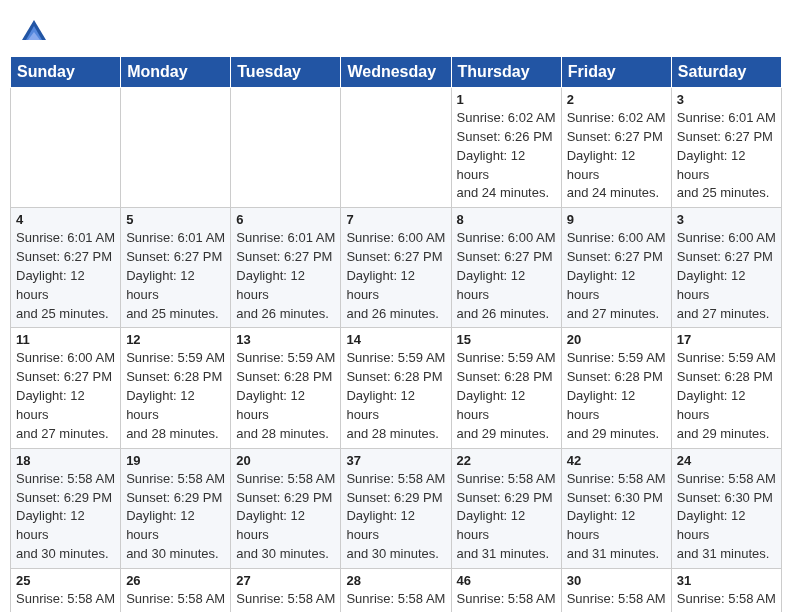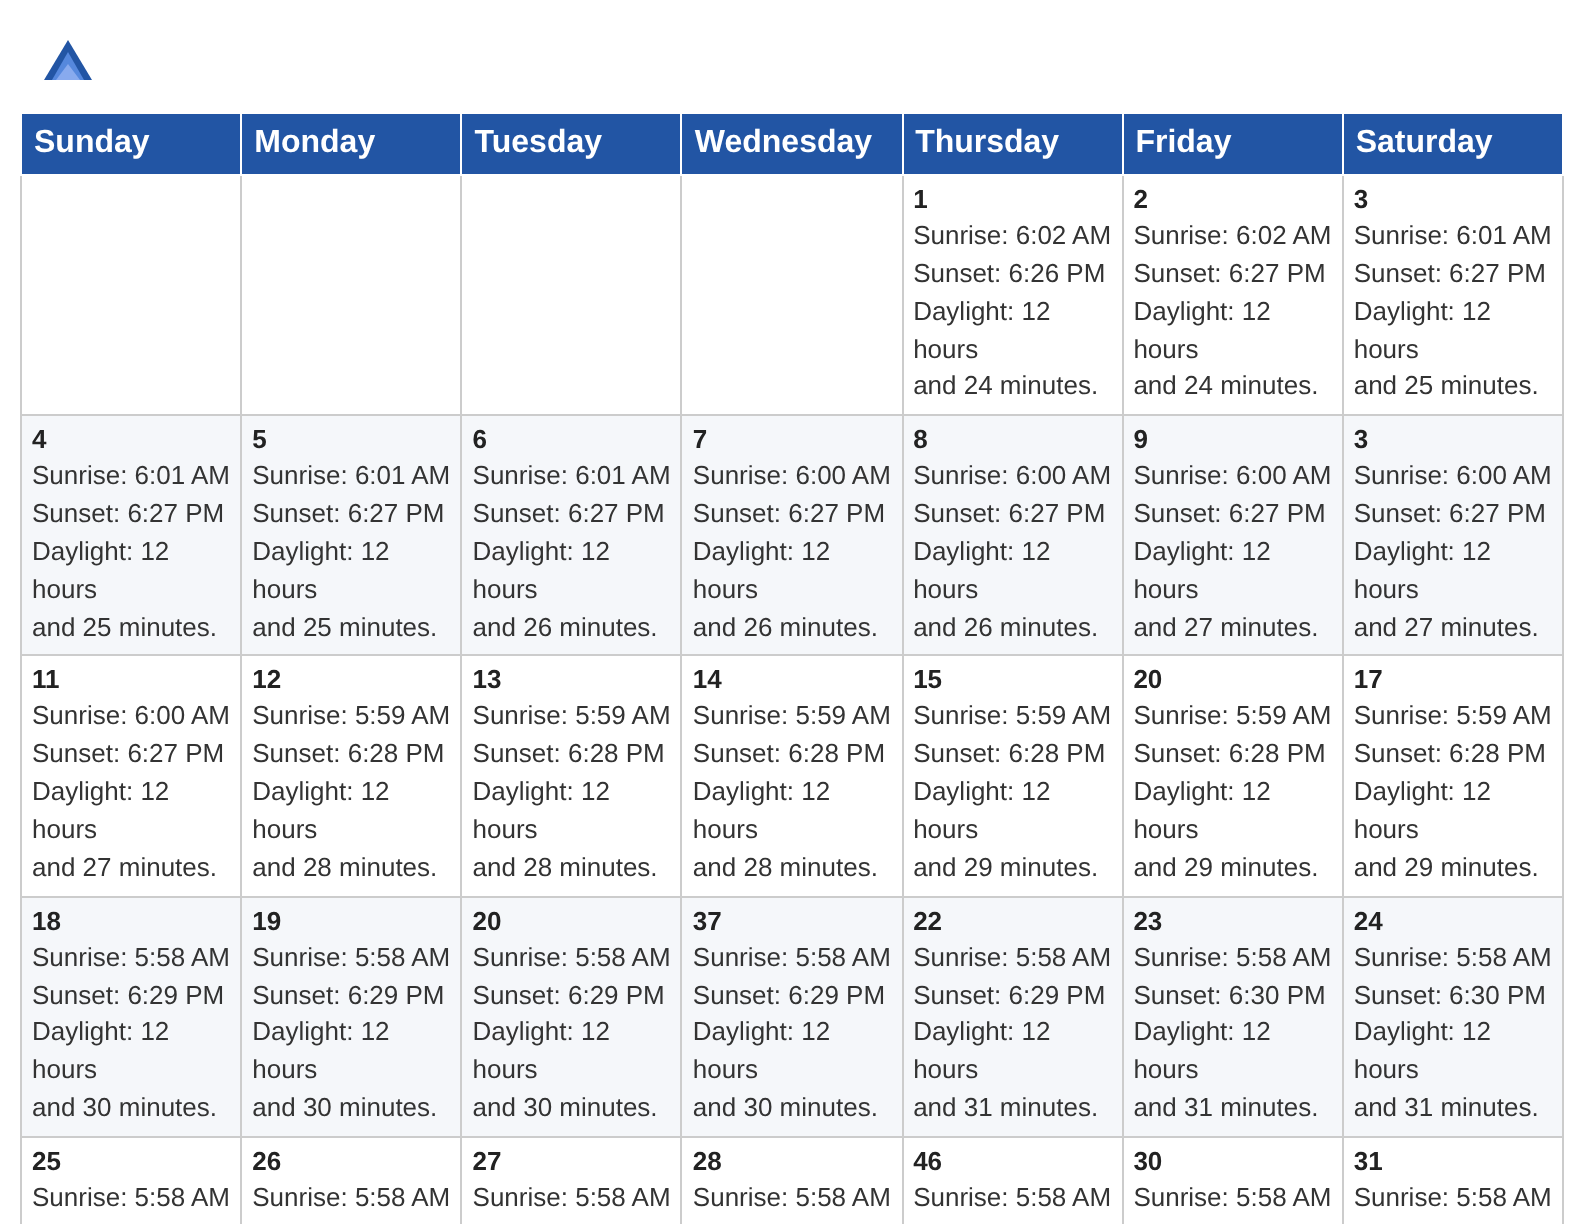--- a/index.html
+++ b/index.html
@@ -221,21 +221,21 @@
         </td>
         <td>
           <span class="day-num">37</span>
           <div class="day-info">Sunrise: 5:58 AM<br>Sunset: 6:29 PM<br>Daylight: 12 hours<br>and 30 minutes.</div>
         </td>
         <td>
           <span class="day-num">22</span>
           <div class="day-info">Sunrise: 5:58 AM<br>Sunset: 6:29 PM<br>Daylight: 12 hours<br>and 31 minutes.</div>
         </td>
         <td>
-          <span class="day-num">23</span>
+          <span class="day-num">42</span>
           <div class="day-info">Sunrise: 5:58 AM<br>Sunset: 6:30 PM<br>Daylight: 12 hours<br>and 31 minutes.</div>
         </td>
         <td>
           <span class="day-num">24</span>
           <div class="day-info">Sunrise: 5:58 AM<br>Sunset: 6:30 PM<br>Daylight: 12 hours<br>and 31 minutes.</div>
         </td>
       </tr>
       <tr>
         <td>
           <span class="day-num">25</span>

